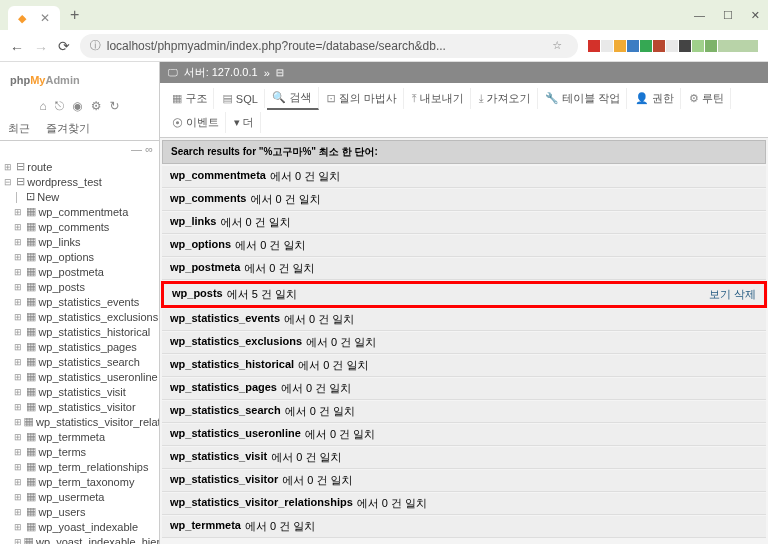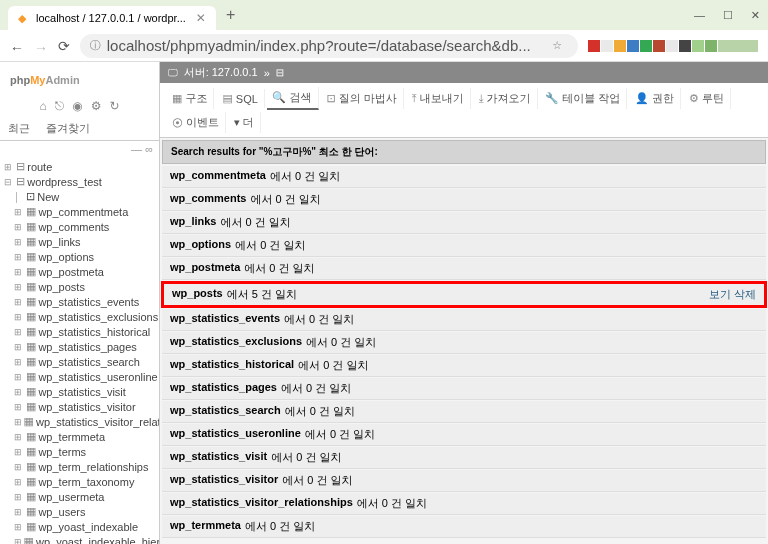--- a/index.html
+++ b/index.html
@@ -7,21 +7,21 @@
 .browser-chrome { background: #e8f0e0; height: 30px; display: flex; align-items: center; padding: 0 8px; }
 .tab { background: #fff; border-radius: 6px 6px 0 0; padding: 4px 10px; display: flex; align-items: center; gap: 6px; height: 24px; margin-top: 6px; }
 .tab-favicon { width: 12px; height: 12px; color: #f89c2e; }
 .tab-close { color: #888; font-size: 12px; margin-left: 4px; }
 .new-tab { margin-left: 10px; color: #666; font-size: 16px; }
 .win-controls { margin-left: auto; display: flex; gap: 18px; color: #555; }
 .nav-bar { background: #fff; height: 32px; display: flex; align-items: center; padding: 0 10px; gap: 10px; border-bottom: 1px solid #ddd; }
 .nav-btn { color: #555; font-size: 14px; }
 .url-bar { flex: 1; display: flex; align-items: center; gap: 6px; background: #f1f1f1; border-radius: 14px; padding: 4px 10px; height: 24px; }
 .url-icon { color: #888; }
-.url-text { color: #555; font-size: 15px; }
+.url-text { color: #555; font-size: 12px; }
 .star { color: #888; margin-left: auto; margin-right: 6px; }
 .color-row { display: flex; gap: 1px; }
 .cb { width: 12px; height: 12px; }
 .main { display: flex; height: calc(100% - 62px); }
 .sidebar { width: 160px; background: #fff; border-right: 1px solid #ccc; overflow: hidden; }
 .logo { padding: 6px 10px; }
 .logo-text { font-size: 18px; font-weight: bold; }
 .logo-p { color: #777; } .logo-m { color: #f89c2e; } .logo-a { color: #999; }
 .icon-row { display: flex; justify-content: center; gap: 8px; padding: 4px 0; }
 .icon-row span { color: #888; font-size: 12px; }
@@ -47,21 +47,20 @@
 .result-table { font-weight: bold; margin-right: 4px; }
 .result-actions { margin-left: auto; color: #235a81; }
 .highlight-red { border: 3px solid red; margin: 0px 1px; }
 </style>
 </head>
 <body>
 
 <div class="browser-chrome">
   <div class="tab">
     <span class="tab-favicon">◆</span>
-    <span>localhost / 127.0.0.1 / wordpr...</span>
     <span class="tab-close">✕</span>
   </div>
   <span class="new-tab">+</span>
   <div class="win-controls">
     <span>—</span>
     <span>☐</span>
     <span>✕</span>
   </div>
 </div>
 

